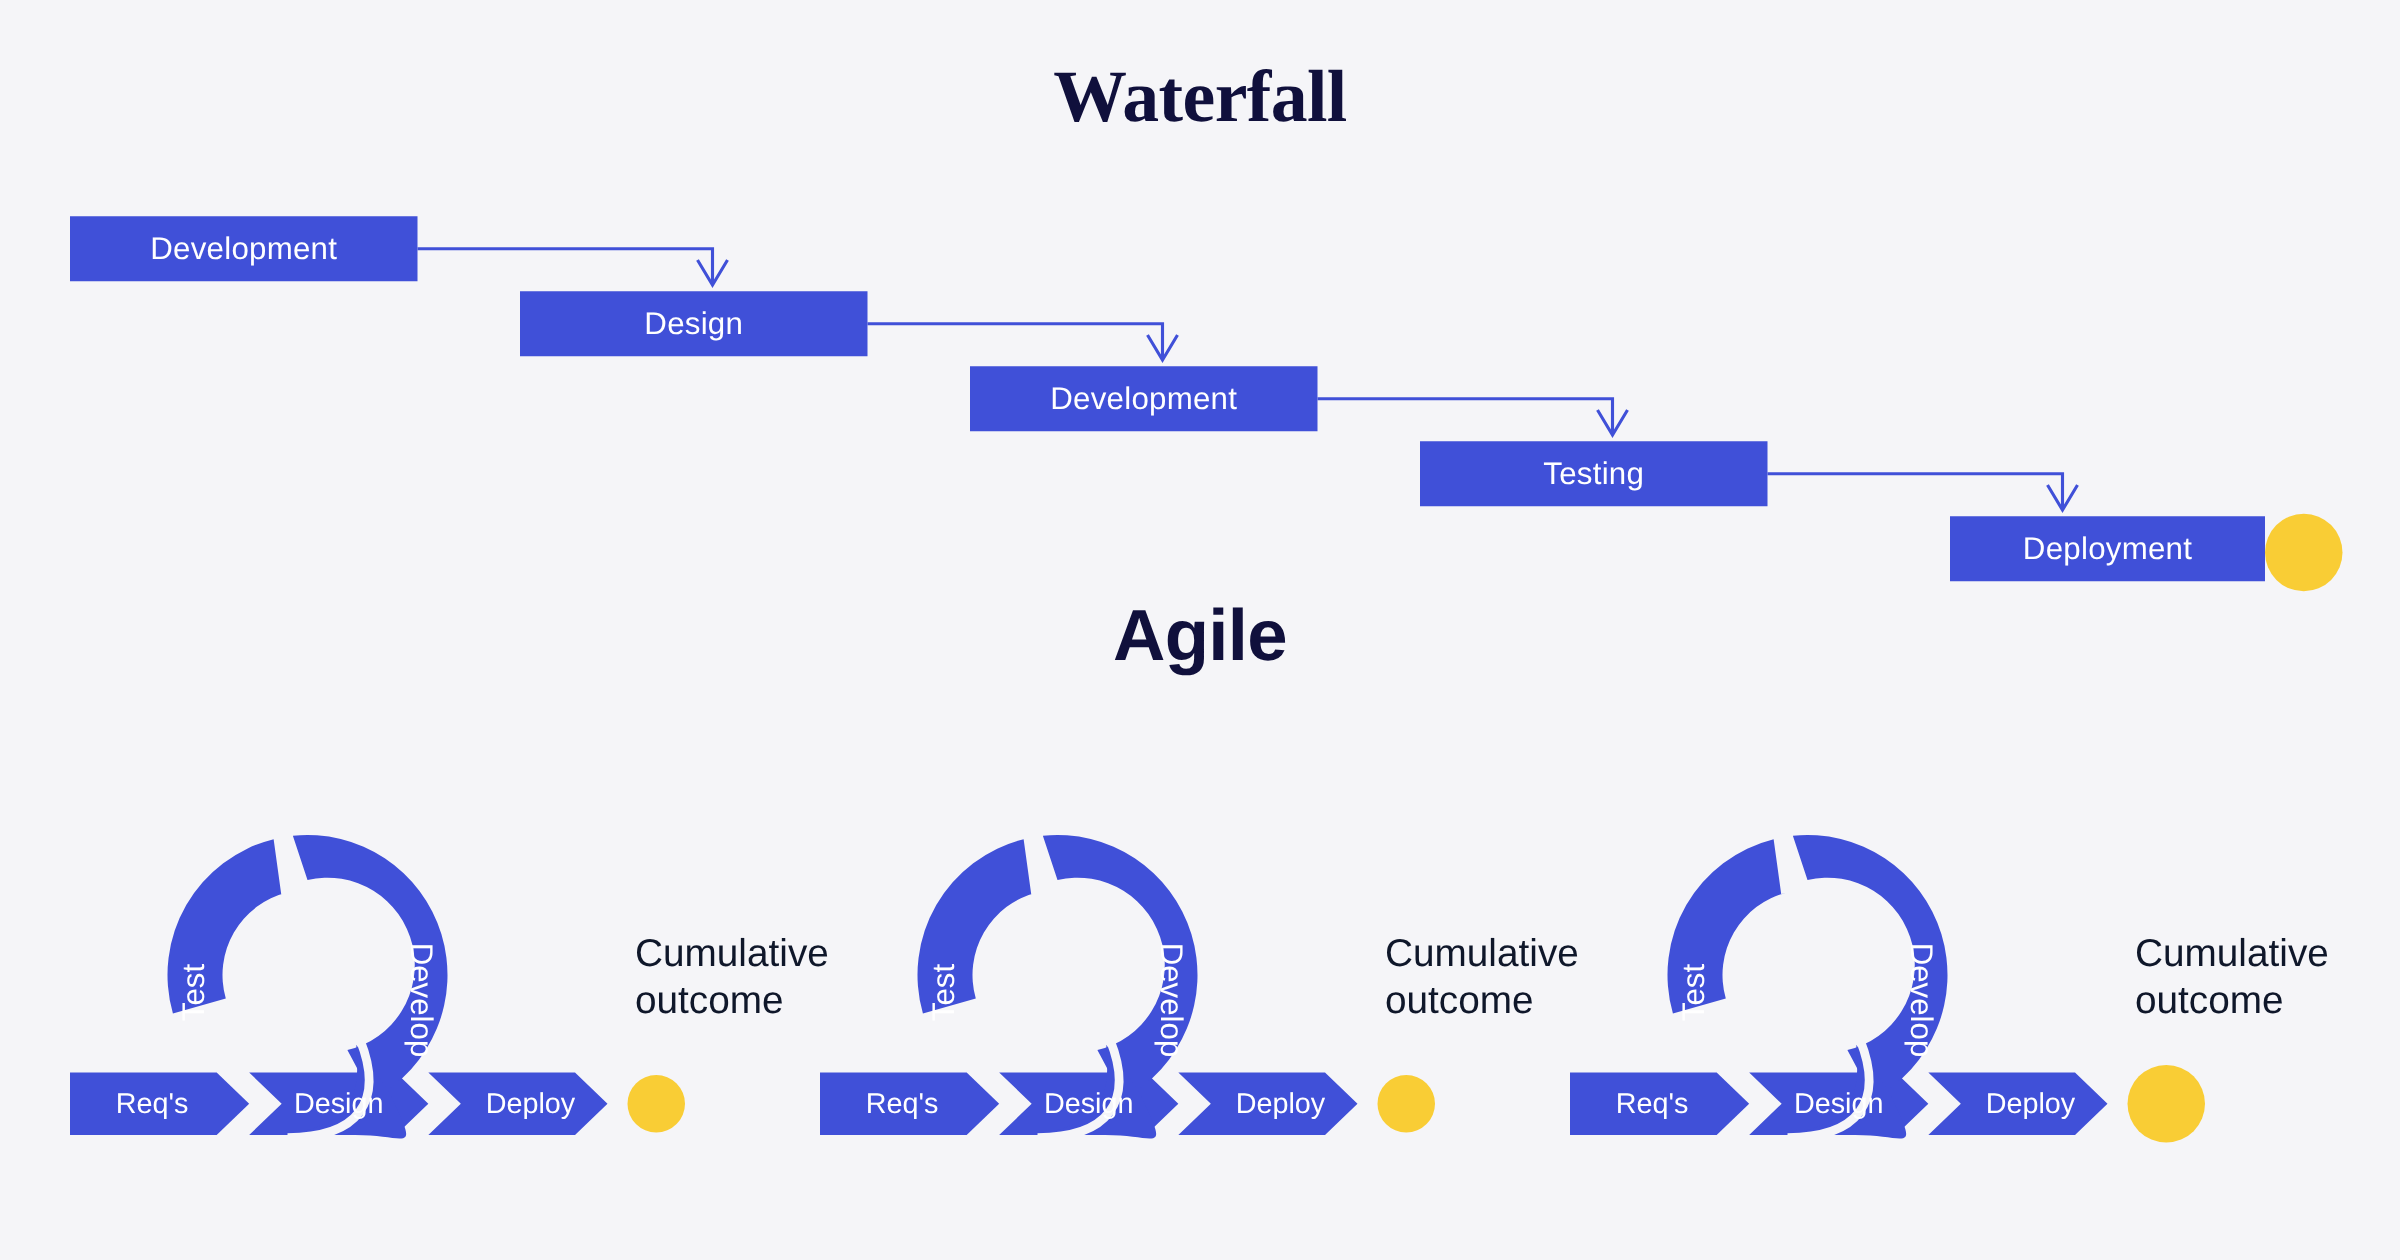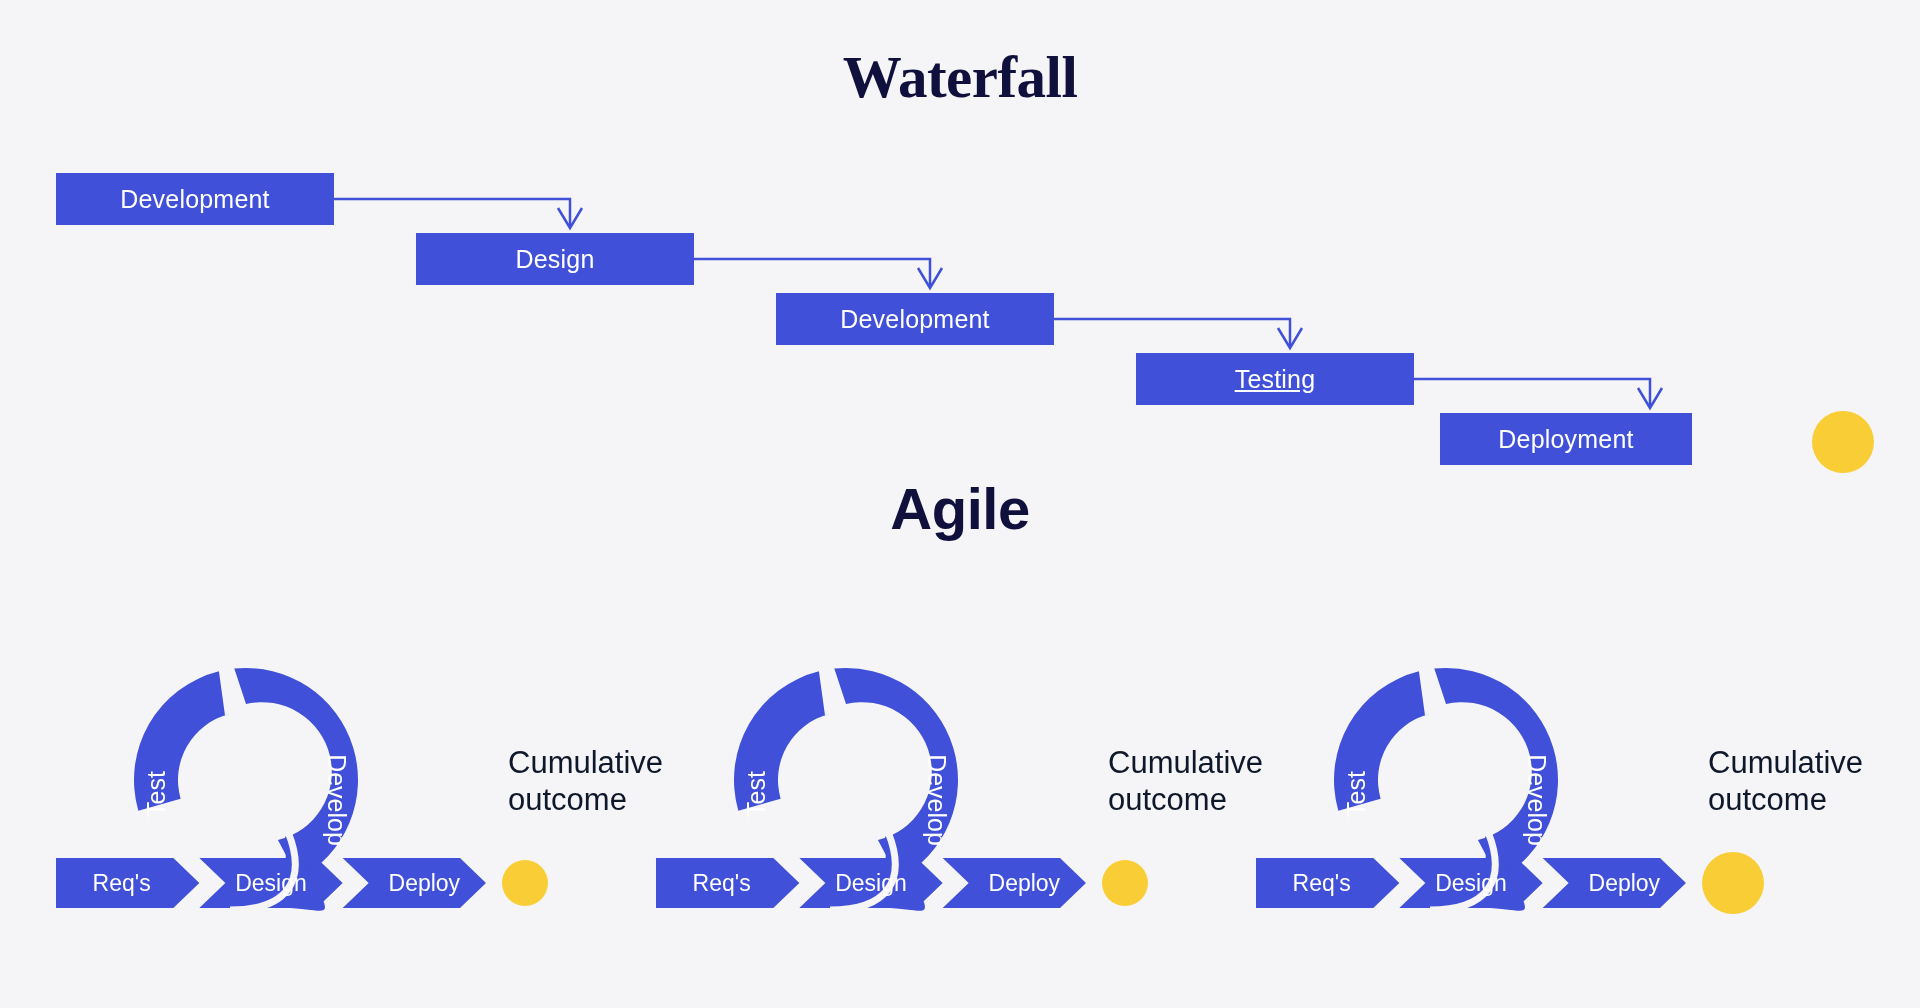--- a/index.html
+++ b/index.html
@@ -168,24 +168,24 @@
   <div id="waterfall-stages">
       <div class="wf-stage" style="left: 56px; top: 173px; width: 278px; height: 52px;">
         <span class="wf-label">Development</span>
       </div>
       <div class="wf-stage" style="left: 416px; top: 233px; width: 278px; height: 52px;">
         <span class="wf-label">Design</span>
       </div>
       <div class="wf-stage" style="left: 776px; top: 293px; width: 278px; height: 52px;">
         <span class="wf-label">Development</span>
       </div>
-      <div class="wf-stage" style="left: 1136px; top: 353px; width: 278px; height: 52px; text-decoration: underline;">
+      <div class="wf-stage" style="left: 1136px; top: 353px; width: 278px; height: 52px;">
         <span class="wf-label">Testing</span>
       </div>
-      <div class="wf-stage" style="left: 1440px; top: 413px; width: 252px; height: 52px;">
+      <div class="wf-stage" style="left: 1560px; top: 413px; width: 252px; height: 52px;">
         <span class="wf-label">Deployment</span>
       </div>
     </div>
 
 
   <div class="dot" id="waterfall-dot"></div>
 
   <div class="section-title" id="agile-title">Agile</div>
 
   <div id="agile-cycles">

